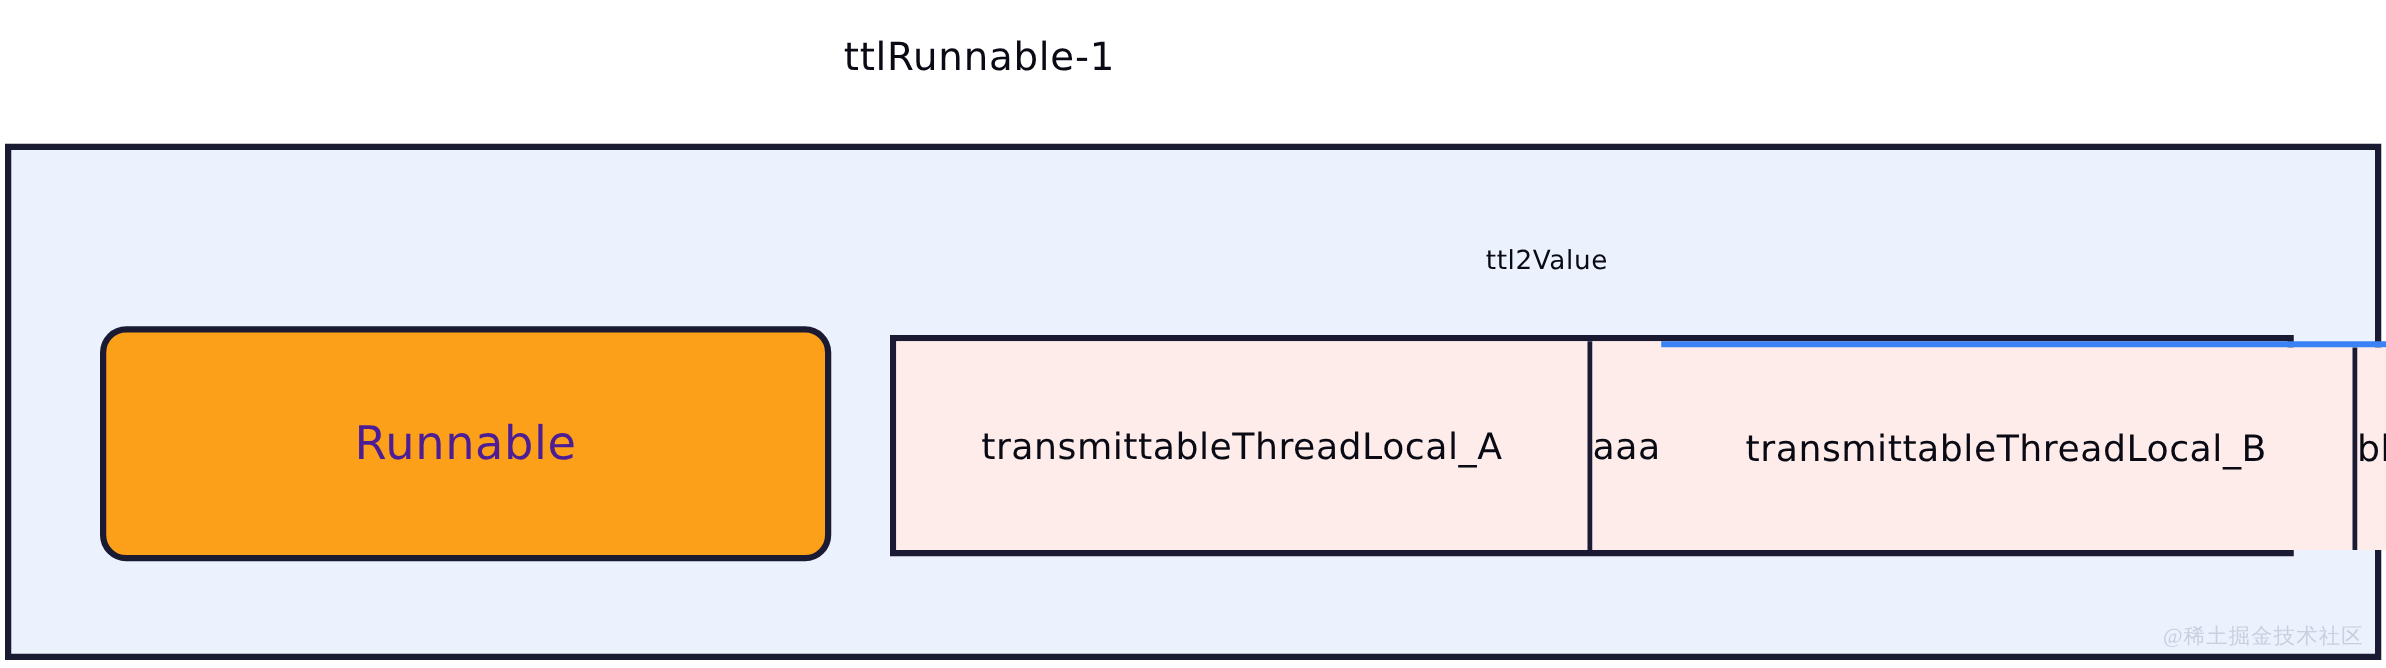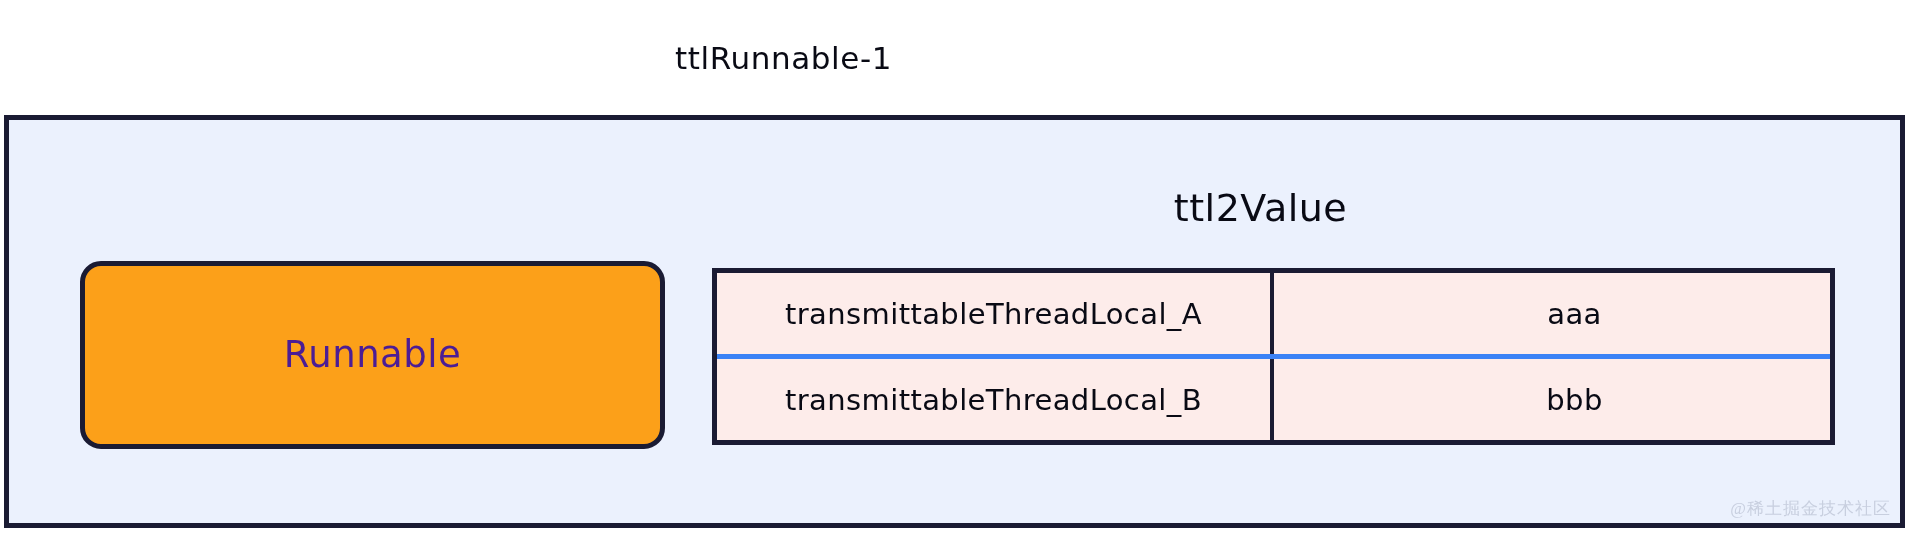--- a/index.html
+++ b/index.html
@@ -32,43 +32,42 @@
     top: 27px;
     width: 1567px;
     text-align: center;
     font-size: 31px;
     line-height: 38px;
     letter-spacing: 0.6px;
     color: #090a14;
     font-family: "DejaVu Sans", sans-serif;
     font-weight: 400;
     white-space: nowrap;
-    margin-top: 12px;
   }
 
   
   #thread-container {
     position: absolute;
     left: 4px;
     top: 115px;
     width: 1901px;
     height: 413px;
     box-sizing: border-box;
     background: #ebf1fd;
     border: 5px solid #1a1b33;
   }
 
   
   #ttl-map-label {
     position: absolute;
-    left: 699px;
+    left: 676px;
     top: 190px;
     width: 1123px;
     text-align: center;
-    font-size: 38px;
+    font-size: 21px;
     line-height: 36px;
     letter-spacing: 0.5px;
     color: #090a14;
     white-space: nowrap;
   }
 
   
   #runnable-box {
     position: absolute;
     left: 80px;
@@ -96,21 +95,21 @@
     position: absolute;
     left: 712px;
     top: 268px;
     width: 1123px;
     height: 177px;
     box-sizing: border-box;
     border: 5px solid #1a1b33;
     border-collapse: collapse;
     background: #fdecea;
     display: flex;
-    flex-direction: column;
+    flex-direction: row;
   }
   .table-row {
     display: flex;
     flex-direction: row;
     flex: 1 1 0;
     min-height: 0;
   }
   .table-row + .table-row {
     border-top: 5px solid #3b82f6;
   }
@@ -127,21 +126,20 @@
     white-space: nowrap;
     overflow: hidden;
   }
   .cell-key {
     width: 557px;
     flex: 0 0 557px;
     border-right: 4px solid #1a1b33;
   }
   .cell-value {
     flex: 1 1 auto;
-    margin-left: 45px;
   }
 
   
   #watermark {
     position: absolute;
     right: 18px;
     bottom: 14px;
     font-size: 17px;
     line-height: 22px;
     color: #c8cfdf;

